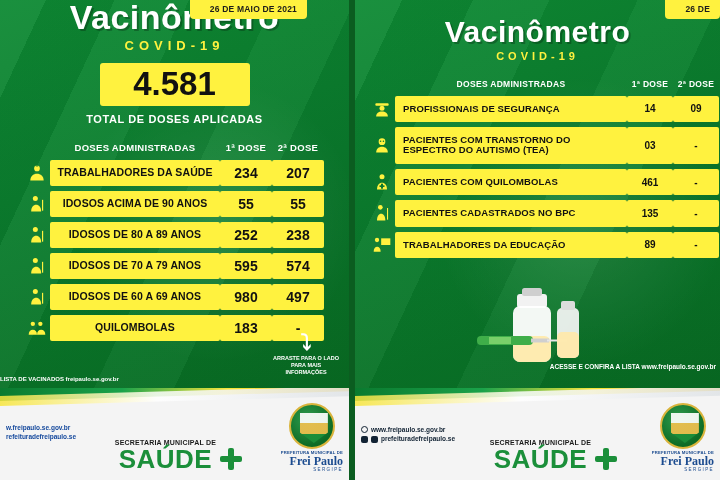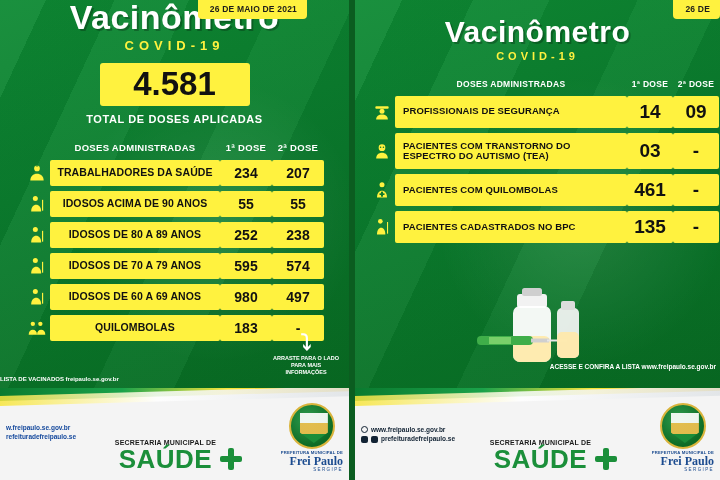--- a/index.html
+++ b/index.html
@@ -36,21 +36,21 @@
 
   
   .date-chip {
     position: absolute;
     top: 0;
     background: #fff23f;
     color: #1d1d1b;
     font-weight: bold;
     font-size: 8.5px;
     letter-spacing: .2px;
-    padding: 4px 10px 5px 12px;
+    padding: 4px 10px 5px 20px;
     border-radius: 0 0 4px 4px;
     z-index: 6;
     white-space: nowrap;
   }
   .left-panel .date-chip { right: 42px; }
   .right-panel .date-chip { right: 0px; }
 
   
   .title-wrap { text-align: center; padding-top: 0; position: relative; z-index: 4; }
   .title {
@@ -132,21 +132,21 @@
     width: 52px;
   }
   .icon-cell {
     width: 26px;
     text-align: center;
     vertical-align: middle;
   }
   .icon-cell svg { display: block; margin: 0 auto; }
 
   .right-panel .name-cell { font-size: 9.5px; padding: 8px 4px; text-align: left; padding-left: 8px;}
-  .right-panel .num-cell { font-size: 19px; width: 46px; }
+  .right-panel .num-cell { font-size: 10px; width: 46px; }
   .right-panel .table th { font-size: 8.5px; }
 
   
   .swipe-hint {
     position: absolute;
     right: 8px; bottom: 104px;
     width: 70px;
     text-align: center;
     color: #fff;
     font-size: 5.5px;
@@ -438,20 +438,32 @@
         <tr>
           <td class="icon-cell">
             <svg width="20" height="20" viewBox="0 0 24 24">
                 <circle cx="10" cy="5.2" r="2.8" fill="#fff23f"></circle>
                 <path d="M6 21c0-5 2.2-8 5-8s5 3 5 8z" fill="#fff23f"></path>
                 <rect x="18" y="6" width="1.3" height="14" fill="#fff23f"></rect>
               </svg>
           </td>
           <td class="cell-yellow name-cell">PACIENTES CADASTRADOS NO BPC</td>
           <td class="cell-yellow num-cell">135</td>
+          <td class="cell-yellow num-cell">-</td>
+        </tr>
+        <tr>
+          <td class="icon-cell">
+            <svg width="20" height="20" viewBox="0 0 24 24">
+                <rect x="11" y="4" width="11" height="8" fill="#fff23f"></rect>
+                <circle cx="6" cy="6" r="2.6" fill="#fff23f"></circle>
+                <path d="M2 20c0-4 1.9-6 4.2-6s4.2 2 4.2 6z" fill="#fff23f"></path>
+              </svg>
+          </td>
+          <td class="cell-yellow name-cell">TRABALHADORES DA EDUCAÇÃO</td>
+          <td class="cell-yellow num-cell">89</td>
           <td class="cell-yellow num-cell">-</td>
         </tr>
       </tbody>
     </table>
 
     <svg class="illus" viewBox="0 0 120 120">
       <rect x="44" y="20" width="30" height="14" rx="3" fill="#f2f2f2"></rect>
       <rect x="49" y="14" width="20" height="8" rx="2.5" fill="#cfcfcf"></rect>
       <rect x="40" y="32" width="38" height="56" rx="7" fill="#ffffff" opacity="0.95"></rect>
       <rect x="40" y="62" width="38" height="26" rx="7" fill="#ffe9a8" opacity="0.9"></rect>

